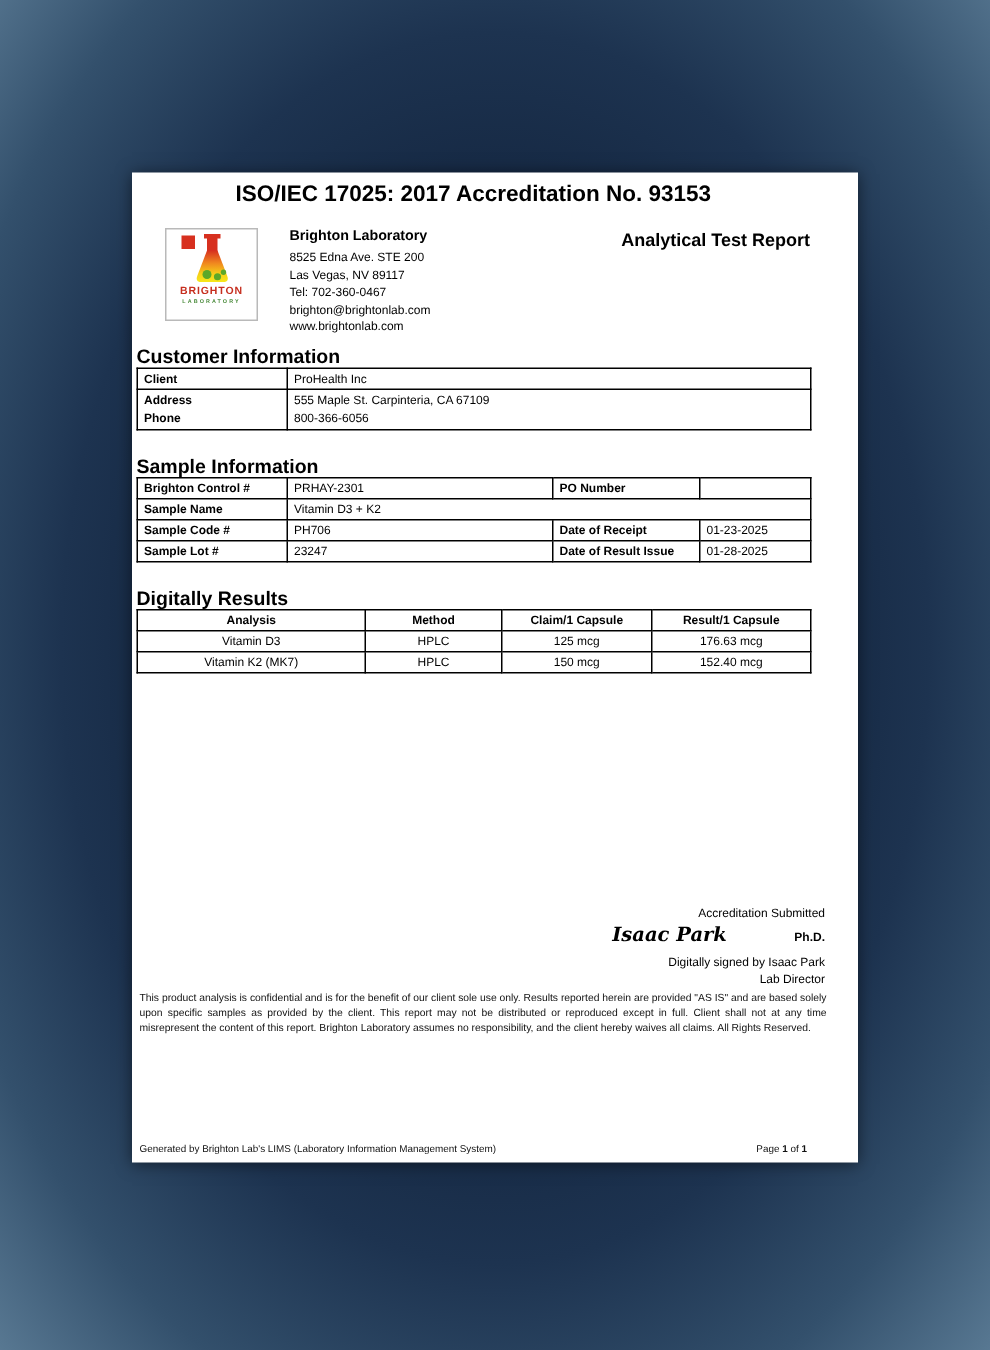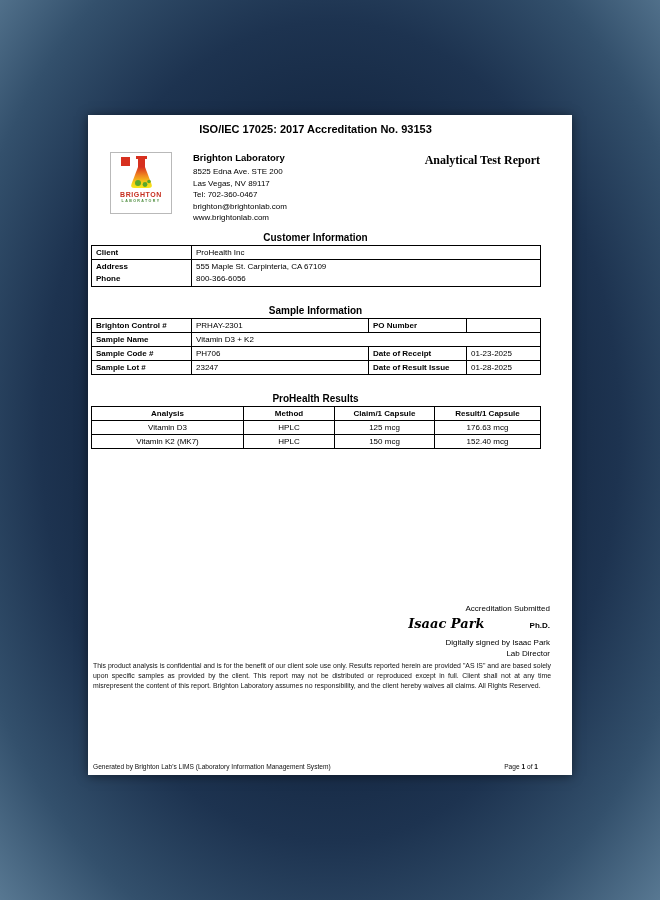--- a/index.html
+++ b/index.html
@@ -14,36 +14,36 @@
   }
 
   .page {
     position:relative; top:115px; margin:0 auto;
     width:484px; height:660px; background:#ffffff; color:#000;
     box-shadow:0 1px 10px rgba(0,0,0,0.5);
     padding:9px 32px 0 3px;
     font-size:8px;
   }
 
-  .iso { text-align:center; font-weight:bold; font-size:11px; line-height:11px; }
+  .iso { text-align:center; font-weight:bold; font-size:15px; line-height:11px; }
 
   .header { display:flex; margin-top:17px; align-items:flex-start; }
   .logo-box {
     width:62px; height:62px; border:1px solid #b9b9b9; margin-left:19px;
     display:flex; flex-direction:column; align-items:center; padding-top:3px;
     flex:0 0 auto; background:#fff;
   }
   .logo-t1 { color:#c62f1f; font-weight:bold; font-size:7px; letter-spacing:0.6px; margin-top:1px; }
   .logo-t2 { color:#4a8b3b; font-size:3.6px; letter-spacing:1.4px; margin-top:1px; font-weight:bold; }
   .lab-info { margin-left:21px; }
   .lab-name { font-weight:bold; font-size:9.5px; margin-bottom:3px; line-height:11px; }
   .lab-line { font-size:8px; line-height:11.5px; }
-  .report-title { flex:1; text-align:right; font-weight:bold; font-size:12px; padding-top:1px;font-family:Liberation Serif, serif; }
-
-  .section-title { text-align:center; font-weight:bold; font-size:10px; line-height:11px; margin-top:8px; margin-bottom:2px; }
+  .report-title { flex:1; text-align:right; font-weight:bold; font-size:12px; padding-top:1px; }
+
+  .section-title { font-weight:bold; font-size:13px; line-height:11px; margin-top:8px; margin-bottom:2px; }
   .section-title.tight { margin-top:18px; }
 
   table { border-collapse:collapse; width:449px; table-layout:fixed; }
   td, th { border:1px solid #000; padding:1px 4px; font-size:8px; line-height:11px; vertical-align:middle; overflow:hidden; }
   .lbl { font-weight:bold; text-align:left; }
   .val { text-align:left; }
   .two-line div { line-height:12px; }
   table.results th { font-weight:bold; }
   table.results td { text-align:center; }
 
@@ -159,21 +159,21 @@
       </tr>
       <tr>
         <td class="lbl">Sample Lot #</td>
         <td class="val">23247</td>
         <td class="lbl">Date of Result Issue</td>
         <td class="val">01-28-2025</td>
       </tr>
     </tbody>
       </table>
 
-    <div class="section-title tight">ProHealth Results</div>
+    <div class="section-title tight">Digitally Results</div>
     <table class="results">
       <colgroup>
           <col style="width:152px">
           <col style="width:91px">
           <col style="width:100px">
           <col style="width:106px">
         </colgroup>
       <tbody>
           <tr>
         <th>Analysis</th>

